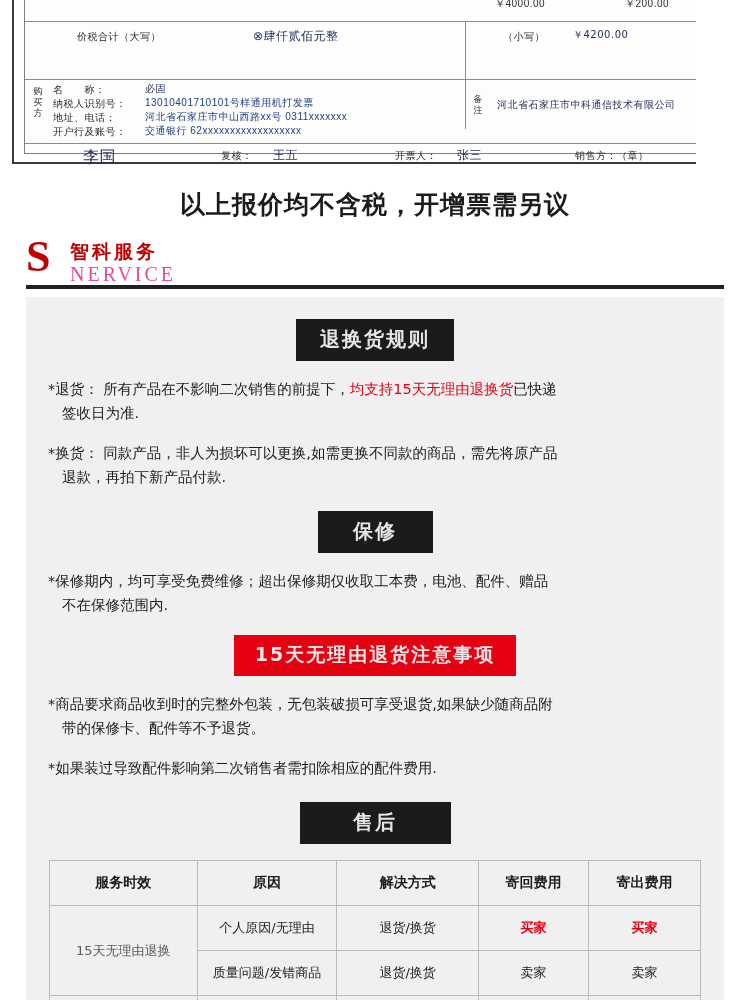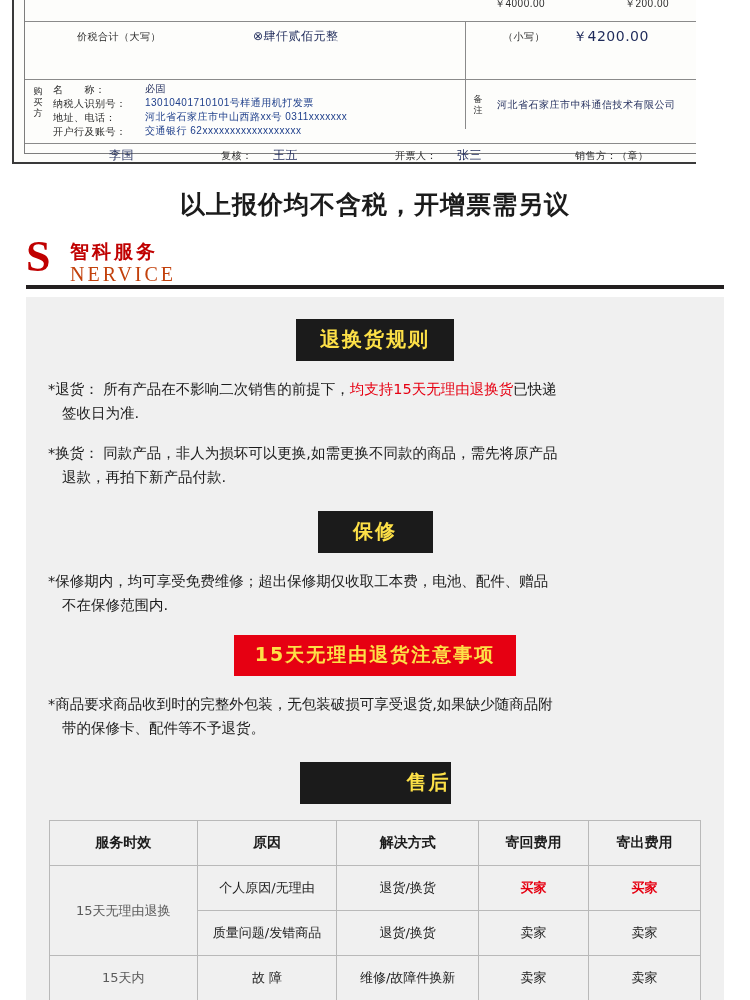--- a/index.html
+++ b/index.html
@@ -120,21 +120,21 @@
     letter-spacing: 3px;
     font-family: "DejaVu Sans", sans-serif;
   }
   .logo-en {
     position: absolute;
     left: 44px;
     top: 24px;
     font-family: "Liberation Serif", serif;
     font-size: 20px;
     letter-spacing: 3px;
-    color: #c2410c;
+    color: #ec4899;
   }
   .logo-rule {
     position: absolute;
     left: 0;
     top: 46px;
     width: 698px;
     height: 4px;
     background: #231f20;
   }
 
@@ -145,31 +145,31 @@
     padding: 22px 0 0 0;
     height: 720px;
     box-sizing: border-box;
     position: relative;
   }
 
   .sec-title {
     display: block;
     margin: 0 auto;
     background: #1b1b1b;
-    color: #fde047;
+    color: #e5e5e5;
     font-size: 20px;
     font-weight: bold;
     text-align: center;
     letter-spacing: 2px;
     padding: 7px 0 8px 0;
     font-family: "DejaVu Sans", sans-serif;
   }
   .sec-title.w1 { width: 158px; }
   .sec-title.w2 { width: 115px; }
-  .sec-title.w3 { width: 151px; text-align: right; }
+  .sec-title.w3 { width: 151px; }
   .sec-title.red {
     background: #e60012;
     width: 282px;
     font-size: 19px;
   }
 
   .para {
     font-size: 14.5px;
     line-height: 24px;
     color: #1b1b1b;
@@ -230,21 +230,21 @@
   <div class="invoice-frame">
     <div class="inv-inner">
 
       <div class="inv-cell" style="left:470px; top:64px;">￥4000.00</div>
       <div class="inv-cell" style="left:600px; top:64px;">￥200.00</div>
 
       <div class="inv-row inv-amount-row">
         <div class="inv-cell" style="left:52px; top:8px;">价税合计（大写）</div>
         <div class="inv-cell inv-hand" style="left:228px; top:6px; font-size:12px;">⊗肆仟贰佰元整</div>
         <div class="inv-cell" style="left:478px; top:8px;">（小写）</div>
-        <div class="inv-cell inv-hand" style="left:548px; top:6px; font-size:14px;">￥4200.00</div>
+        <div class="inv-cell inv-hand" style="left:548px; top:6px; font-size:10px;">￥4200.00</div>
       </div>
 
       <div class="inv-row inv-party-row">
         <div class="inv-vert-label" style="left:6px; top:6px;">购买方</div>
 
         <div class="inv-cell" style="left:28px; top:3px;">名　　称：</div>
         <div class="inv-cell inv-hand" style="left:120px; top:2px;">必固</div>
 
         <div class="inv-cell" style="left:28px; top:17px;">纳税人识别号：</div>
         <div class="inv-cell inv-blue" style="left:120px; top:16px;">13010401710101号样通用机打发票</div>
@@ -256,21 +256,21 @@
         <div class="inv-cell inv-blue" style="left:120px; top:44px;">交通银行 62xxxxxxxxxxxxxxxxxx</div>
 
         <div class="inv-vert-label" style="left:446px; top:14px;">备注</div>
         <div class="inv-cell inv-hand" style="left:472px; top:18px; font-size:10px;">河北省石家庄市中科通信技术有限公司</div>
       </div>
 
       <div class="inv-vline" style="left:440px;"></div>
 
       <div class="inv-row inv-foot-row">
         <div class="inv-cell" style="left:18px; top:5px;margin-top:28px;">收款人：</div>
-        <div class="inv-cell inv-hand" style="left:84px; top:3px; font-size:12px;">李国</div>
+        <div class="inv-cell inv-hand" style="left:58px; top:3px; font-size:16px;">李国</div>
         <div class="inv-cell" style="left:196px; top:5px;">复核：</div>
         <div class="inv-cell inv-hand" style="left:248px; top:3px; font-size:12px;">王五</div>
         <div class="inv-cell" style="left:370px; top:5px;">开票人：</div>
         <div class="inv-cell inv-hand" style="left:432px; top:3px; font-size:12px;">张三</div>
         <div class="inv-cell" style="left:550px; top:5px;">销售方：（章）</div>
       </div>
 
     </div>
   </div>
 </div>
@@ -305,20 +305,23 @@
     <span class="indent" style="margin-left:14px;">不在保修范围内.</span>
   </div>
 
   <div class="sec-title red" style="margin-top:18px;">15天无理由退货注意事项</div>
 
   <div class="para">
     <span>*商品要求商品收到时的完整外包装，无包装破损可享受退货,如果缺少随商品附</span><br>
     <span class="indent" style="margin-left:14px;">带的保修卡、配件等不予退货。</span>
   </div>
 
+  <div class="para">
+    <span>*如果装过导致配件影响第二次销售者需扣除相应的配件费用.</span>
+  </div>
 
   <div class="sec-title w3" style="margin-top:22px;">售后</div>
 
   <table class="after-sales">
     <thead>
       <tr>
         <th style="width:148px;">服务时效</th>
         <th style="width:140px;">原因</th>
         <th style="width:142px;">解决方式</th>
         <th style="width:110px;">寄回费用</th>

